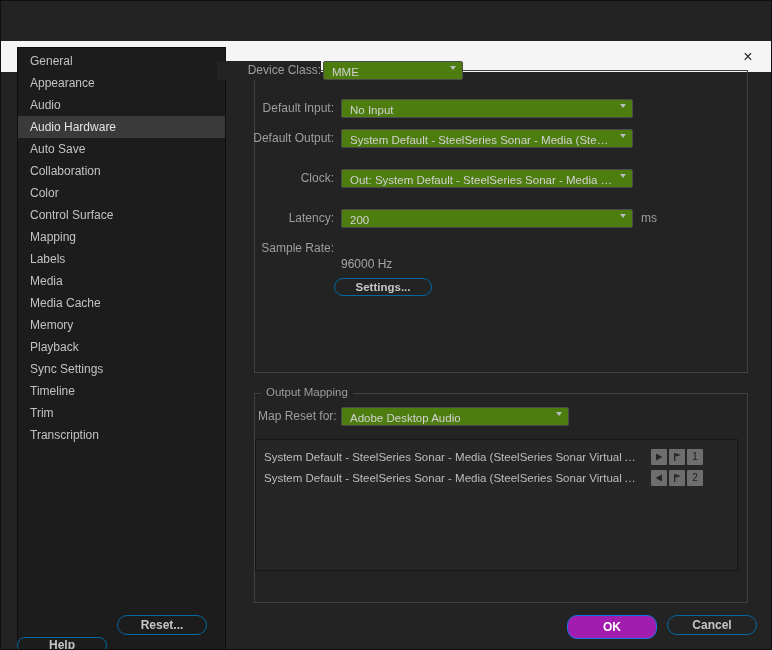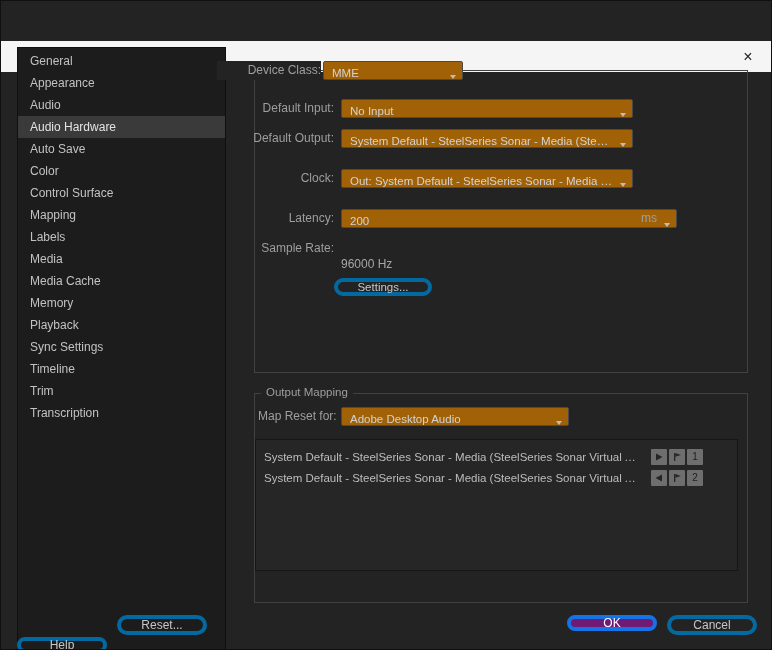--- a/index.html
+++ b/index.html
@@ -32,23 +32,23 @@
     white-space: nowrap;
   }
   .sb-item.selected { background: #3a3a3a; color: #e3e3e3; }
   
   .label {
     position: absolute; font-size: 12px; color: #9e9e9e;
     line-height: 19px; text-align: right; white-space: nowrap;
   }
   
   .select {
-    position: absolute; height: 19px; background: #a16207;
+    position: absolute; height: 19px; background: #4d7c0f;
     border: 1px solid #4a4a4a; border-radius: 2px;
-    display: flex; align-items: flex-end; padding: 16px 6px 0 8px;
+    display: flex; align-items: flex-start; padding: 4px 6px 0 8px;
     box-sizing: border-box; cursor: pointer;
   }
   .sel-text {
     flex: 1; min-width: 0; font-size: 11.5px; color: #d2d2d2;
     white-space: nowrap; overflow: hidden; text-overflow: ellipsis;
   }
   .chev {
     width: 0; height: 0; flex: none; margin-left: 6px;
     border-left: 3.5px solid transparent; border-right: 3.5px solid transparent;
     border-top: 4px solid #bdbdbd;
@@ -64,38 +64,38 @@
   
   #lbl-device { left: 216px; top: 60px; width: 100px; background: #232323; padding-left: 4px; }
   #sel-device { left: 322px; top: 60px; width: 140px; }
   #lbl-default-input  { left: 203px; top: 98px;  width: 130px; }
   #sel-default-input  { left: 340px; top: 98px;  width: 292px; }
   #lbl-default-output { left: 203px; top: 128px; width: 130px; }
   #sel-default-output { left: 340px; top: 128px; width: 292px; }
   #lbl-clock    { left: 203px; top: 168px; width: 130px; }
   #sel-clock    { left: 340px; top: 168px; width: 292px; }
   #lbl-latency  { left: 203px; top: 208px; width: 130px; }
-  #sel-latency  { left: 340px; top: 208px; width: 336px; }
+  #sel-latency  { left: 340px; top: 208px; width: 292px; }
   #lbl-ms       { left: 640px; top: 208px; width: 40px; text-align: left; }
   #lbl-sample-rate { left: 203px; top: 238px; width: 130px; }
   #val-sample-rate {
     position: absolute; left: 340px; top: 254px; line-height: 19px;
     font-size: 12px; color: #a6a6a6;
   }
   
   .btn {
     position: absolute; display: flex; align-items: center; justify-content: center;
     font-size: 12px; color: #c6c6c6; background: transparent;
-    border: 4px solid #0369a1; border-radius: 10px;
-    box-sizing: border-box; cursor: pointer; white-space: nowrap;
+    border: 1px solid #0369a1; border-radius: 10px;
+    box-sizing: border-box; cursor: pointer; white-space: nowrap; font-weight: bold;
   }
   #btn-settings { left: 333px; top: 277px; width: 98px; height: 18px; border-radius: 9px; font-size: 11.5px; }
   #btn-help   { left: 16px;  top: 636px; width: 90px; height: 16px; }
   #btn-reset  { left: 116px; top: 614px; width: 90px; height: 20px; }
-  #btn-ok     { left: 566px; top: 614px; width: 90px; height: 16px; background: #701a75; border-color: #1473e6; color: #fff; }
+  #btn-ok     { left: 566px; top: 614px; width: 90px; height: 24px; background: #a21caf; border-color: #1473e6; color: #fff; }
   #btn-cancel { left: 666px; top: 614px; width: 90px; height: 20px; }
   
   #lbl-map-output { left: 257px; top: 406px; width: 84px; text-align: left; }
   #sel-map-output { left: 340px; top: 406px; width: 228px; }
   #map-panel {
     position: absolute; left: 254px; top: 438px; width: 483px; height: 132px;
     background: #262626; border: 1px solid #161616; box-sizing: border-box;
     padding-top: 6px;
   }
   .map-row {
@@ -125,20 +125,21 @@
       <span>×</span>
     </div>
   </div>
 
   <div class="sidebar">
     <div class="sb-item">General</div>
     <div class="sb-item">Appearance</div>
     <div class="sb-item">Audio</div>
     <div class="sb-item selected">Audio Hardware</div>
     <div class="sb-item">Auto Save</div>
+    <div class="sb-item">Collaboration</div>
     <div class="sb-item">Color</div>
     <div class="sb-item">Control Surface</div>
     <div class="sb-item">Mapping</div>
     <div class="sb-item">Labels</div>
     <div class="sb-item">Media</div>
     <div class="sb-item">Media Cache</div>
     <div class="sb-item">Memory</div>
     <div class="sb-item">Playback</div>
     <div class="sb-item">Sync Settings</div>
     <div class="sb-item">Timeline</div>

